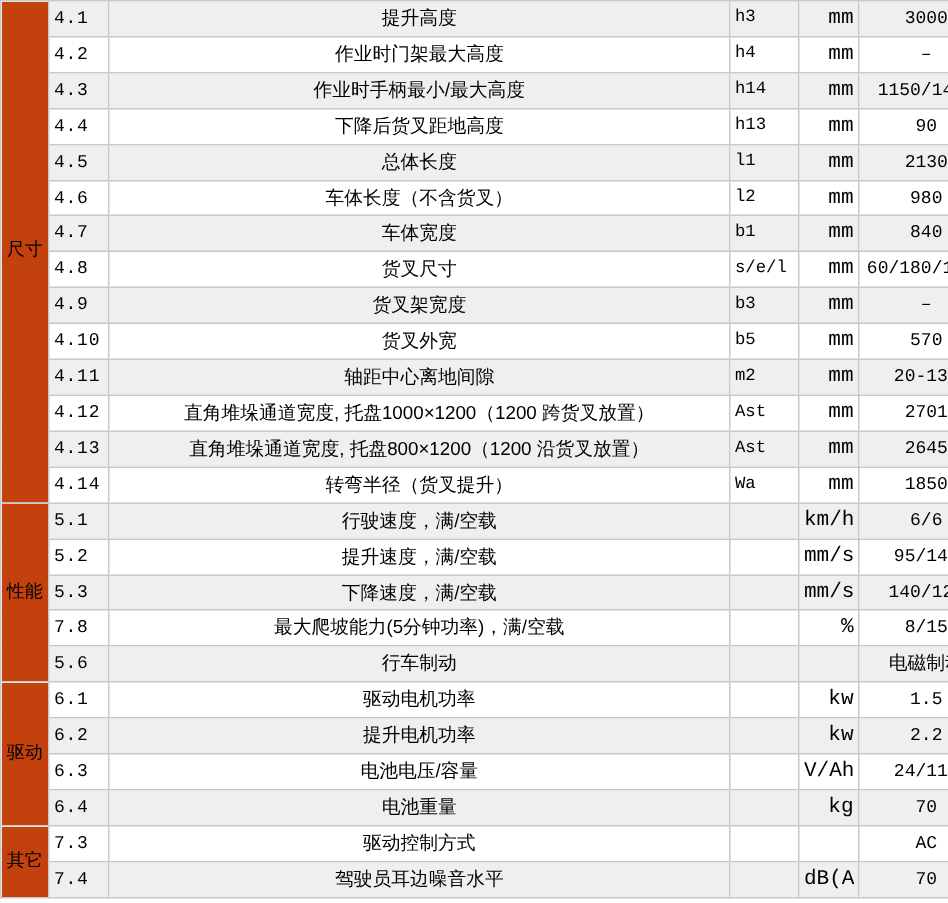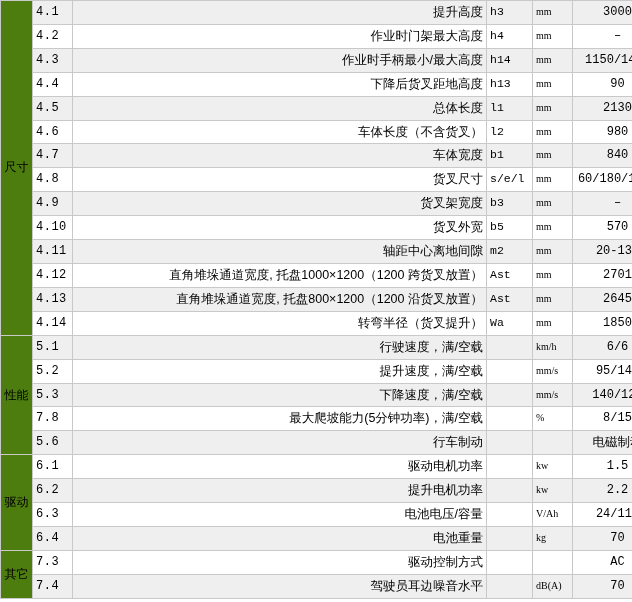--- a/index.html
+++ b/index.html
@@ -45,46 +45,46 @@
     border-left: none;
     border-right: 1px solid #c9c9c9;
     padding: 0;
   }
   td.num {
     font-family: "Liberation Mono", "DejaVu Sans Mono", monospace;
     font-size: 12px;
     letter-spacing: 0.5px;
   }
   td.name {
-    text-align: right;
+    text-align: center;
     padding-left: 8px;
     font-size: 12.5px;
   }
   td.sym {
     text-align: left;
     font-family: "Liberation Mono", "DejaVu Sans Mono", monospace;
     font-size: 11.5px;
   }
   td.unit {
-    text-align: left;
-    font-family: Liberation Serif, serif;
-    font-size: 10px;
+    text-align: right;
+    font-family: Liberation Mono, monospace;
+    font-size: 14px;
   }
   td.val {
     text-align: center;
     font-family: "Liberation Mono", "DejaVu Sans Mono", monospace;
     font-size: 12px;
   }
   td.val.cn {
     font-family: "Liberation Sans", "DejaVu Sans", sans-serif;
     font-size: 12.5px;
   }
   tr.alt td { background: #efefef; }
   tr.plain td { background: #ffffff; }
-  tr.alt td.group, tr.plain td.group { background: #4d7c0f; }
+  tr.alt td.group, tr.plain td.group { background: #c2410c; font-family: Liberation Mono, monospace; }
 </style>
 </head>
 <body>
 
 <table class="spec">
   <colgroup>
     <col class="c-group">
       <col class="c-num">
       <col class="c-name">
     <col class="c-sym">

